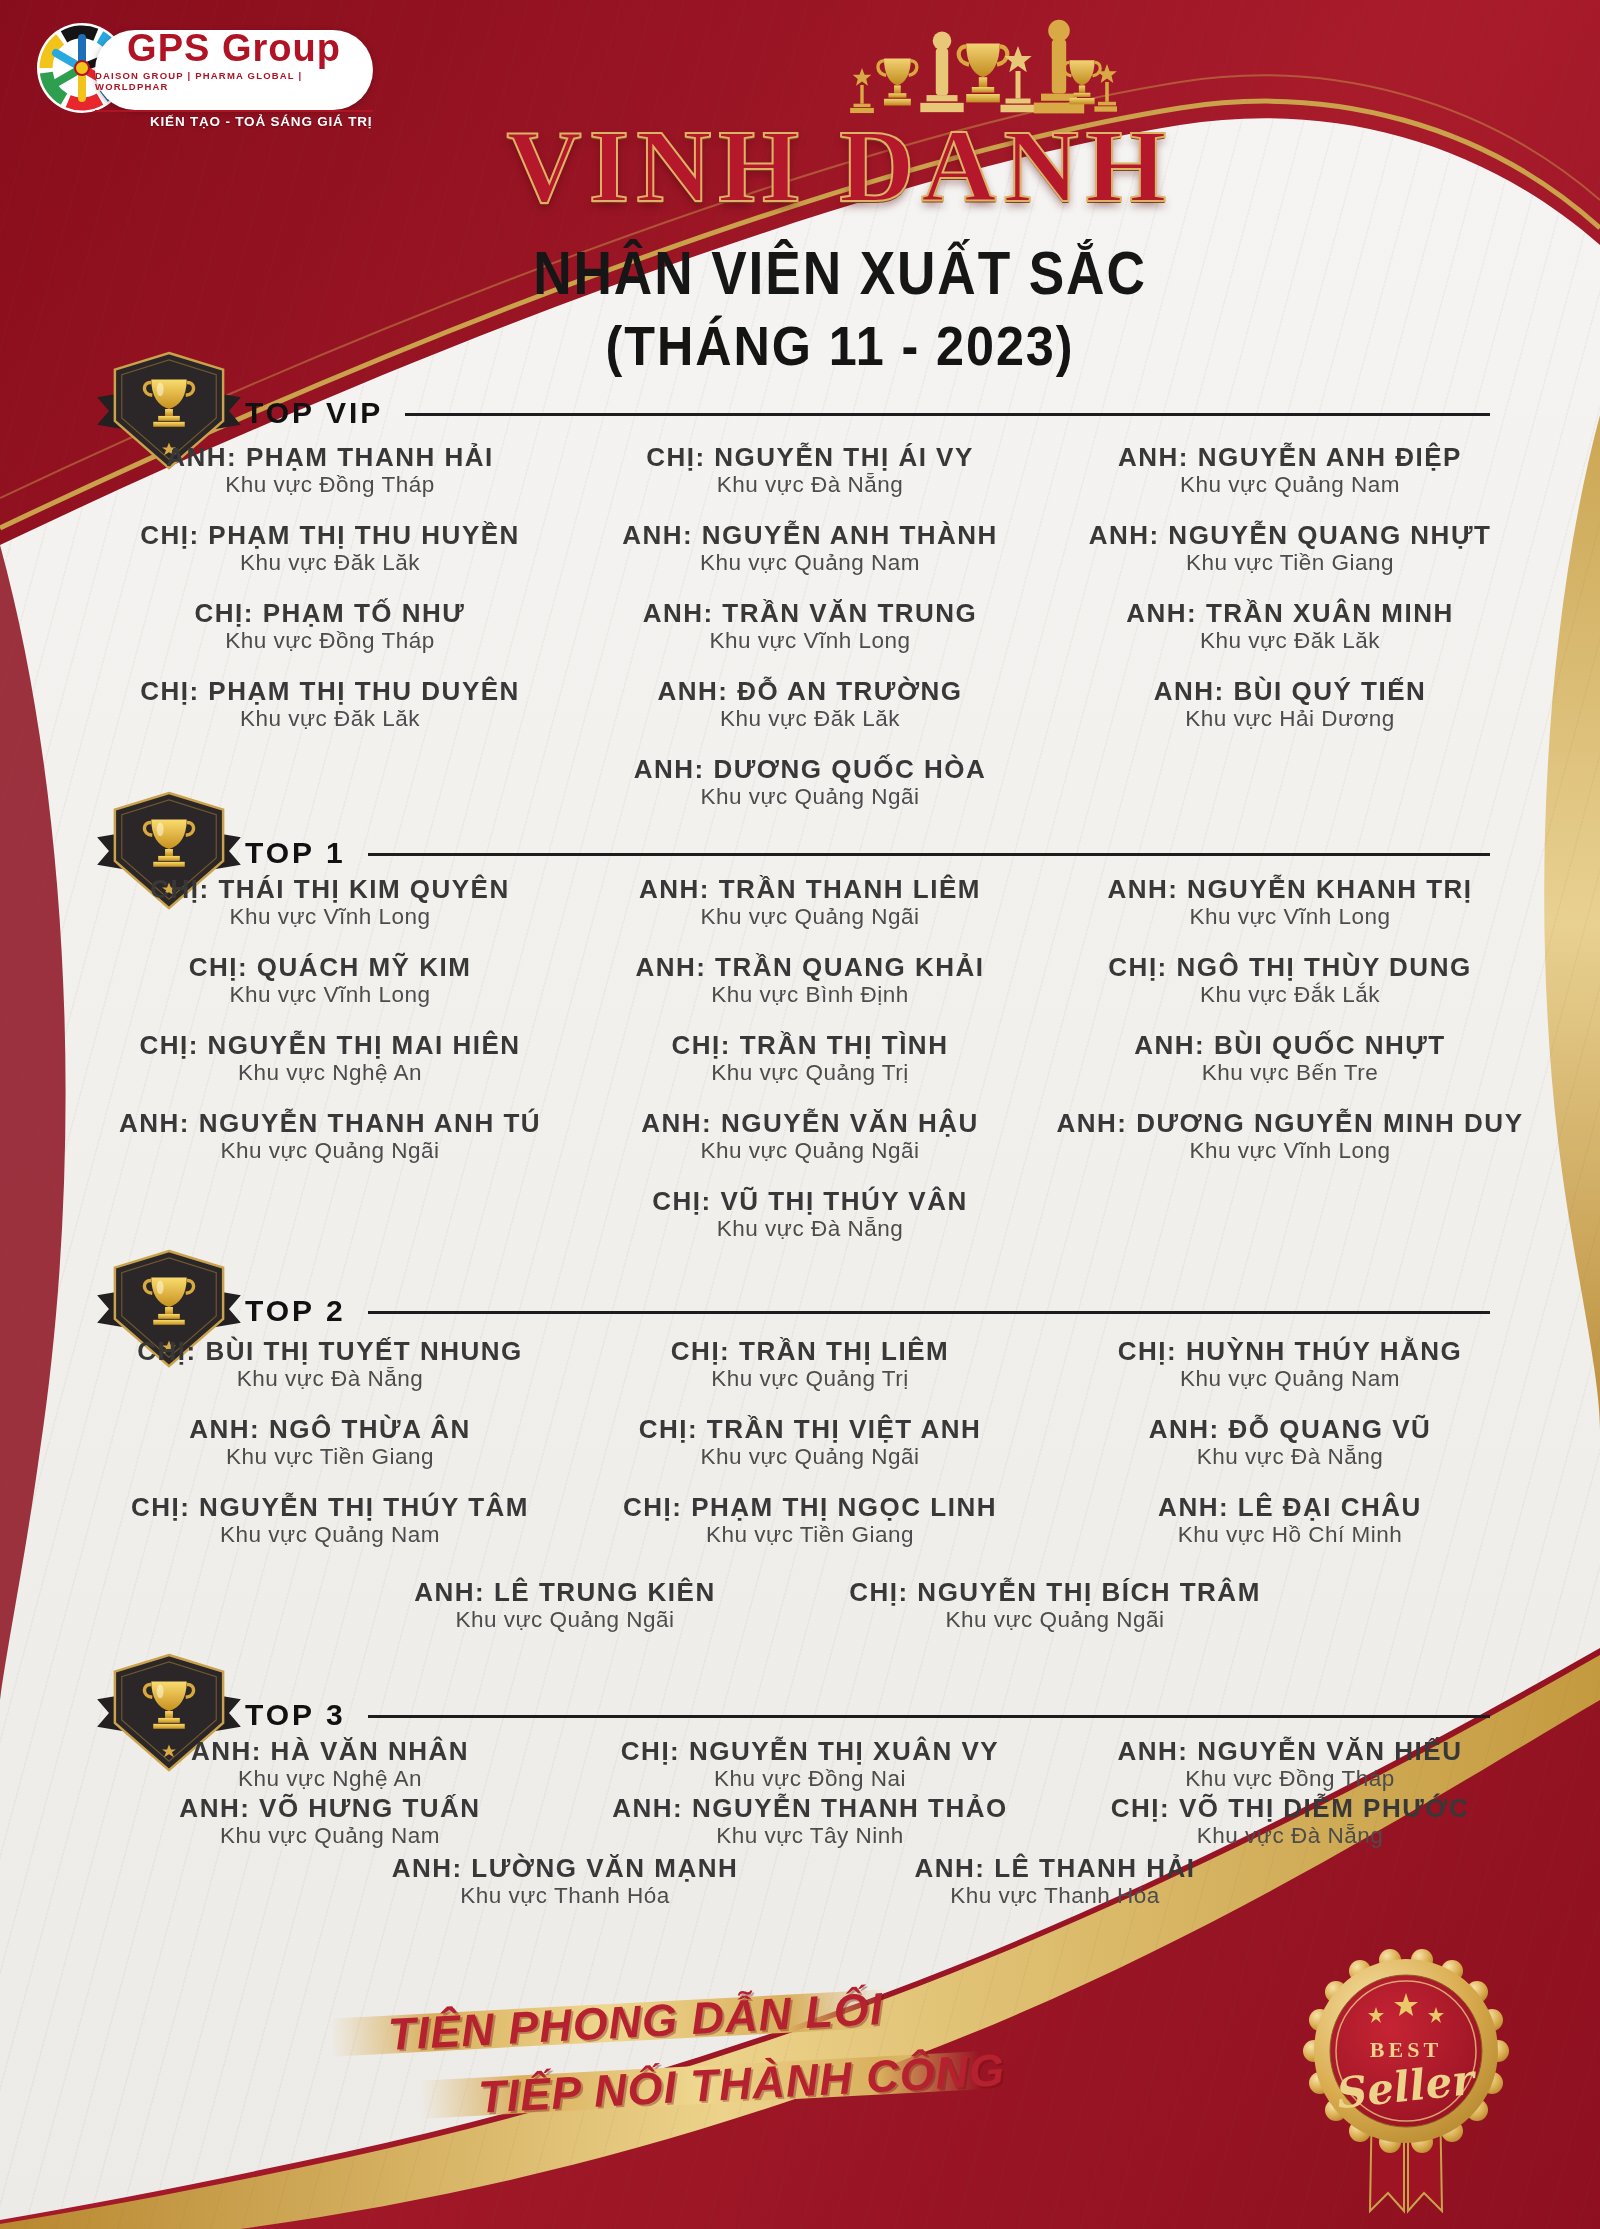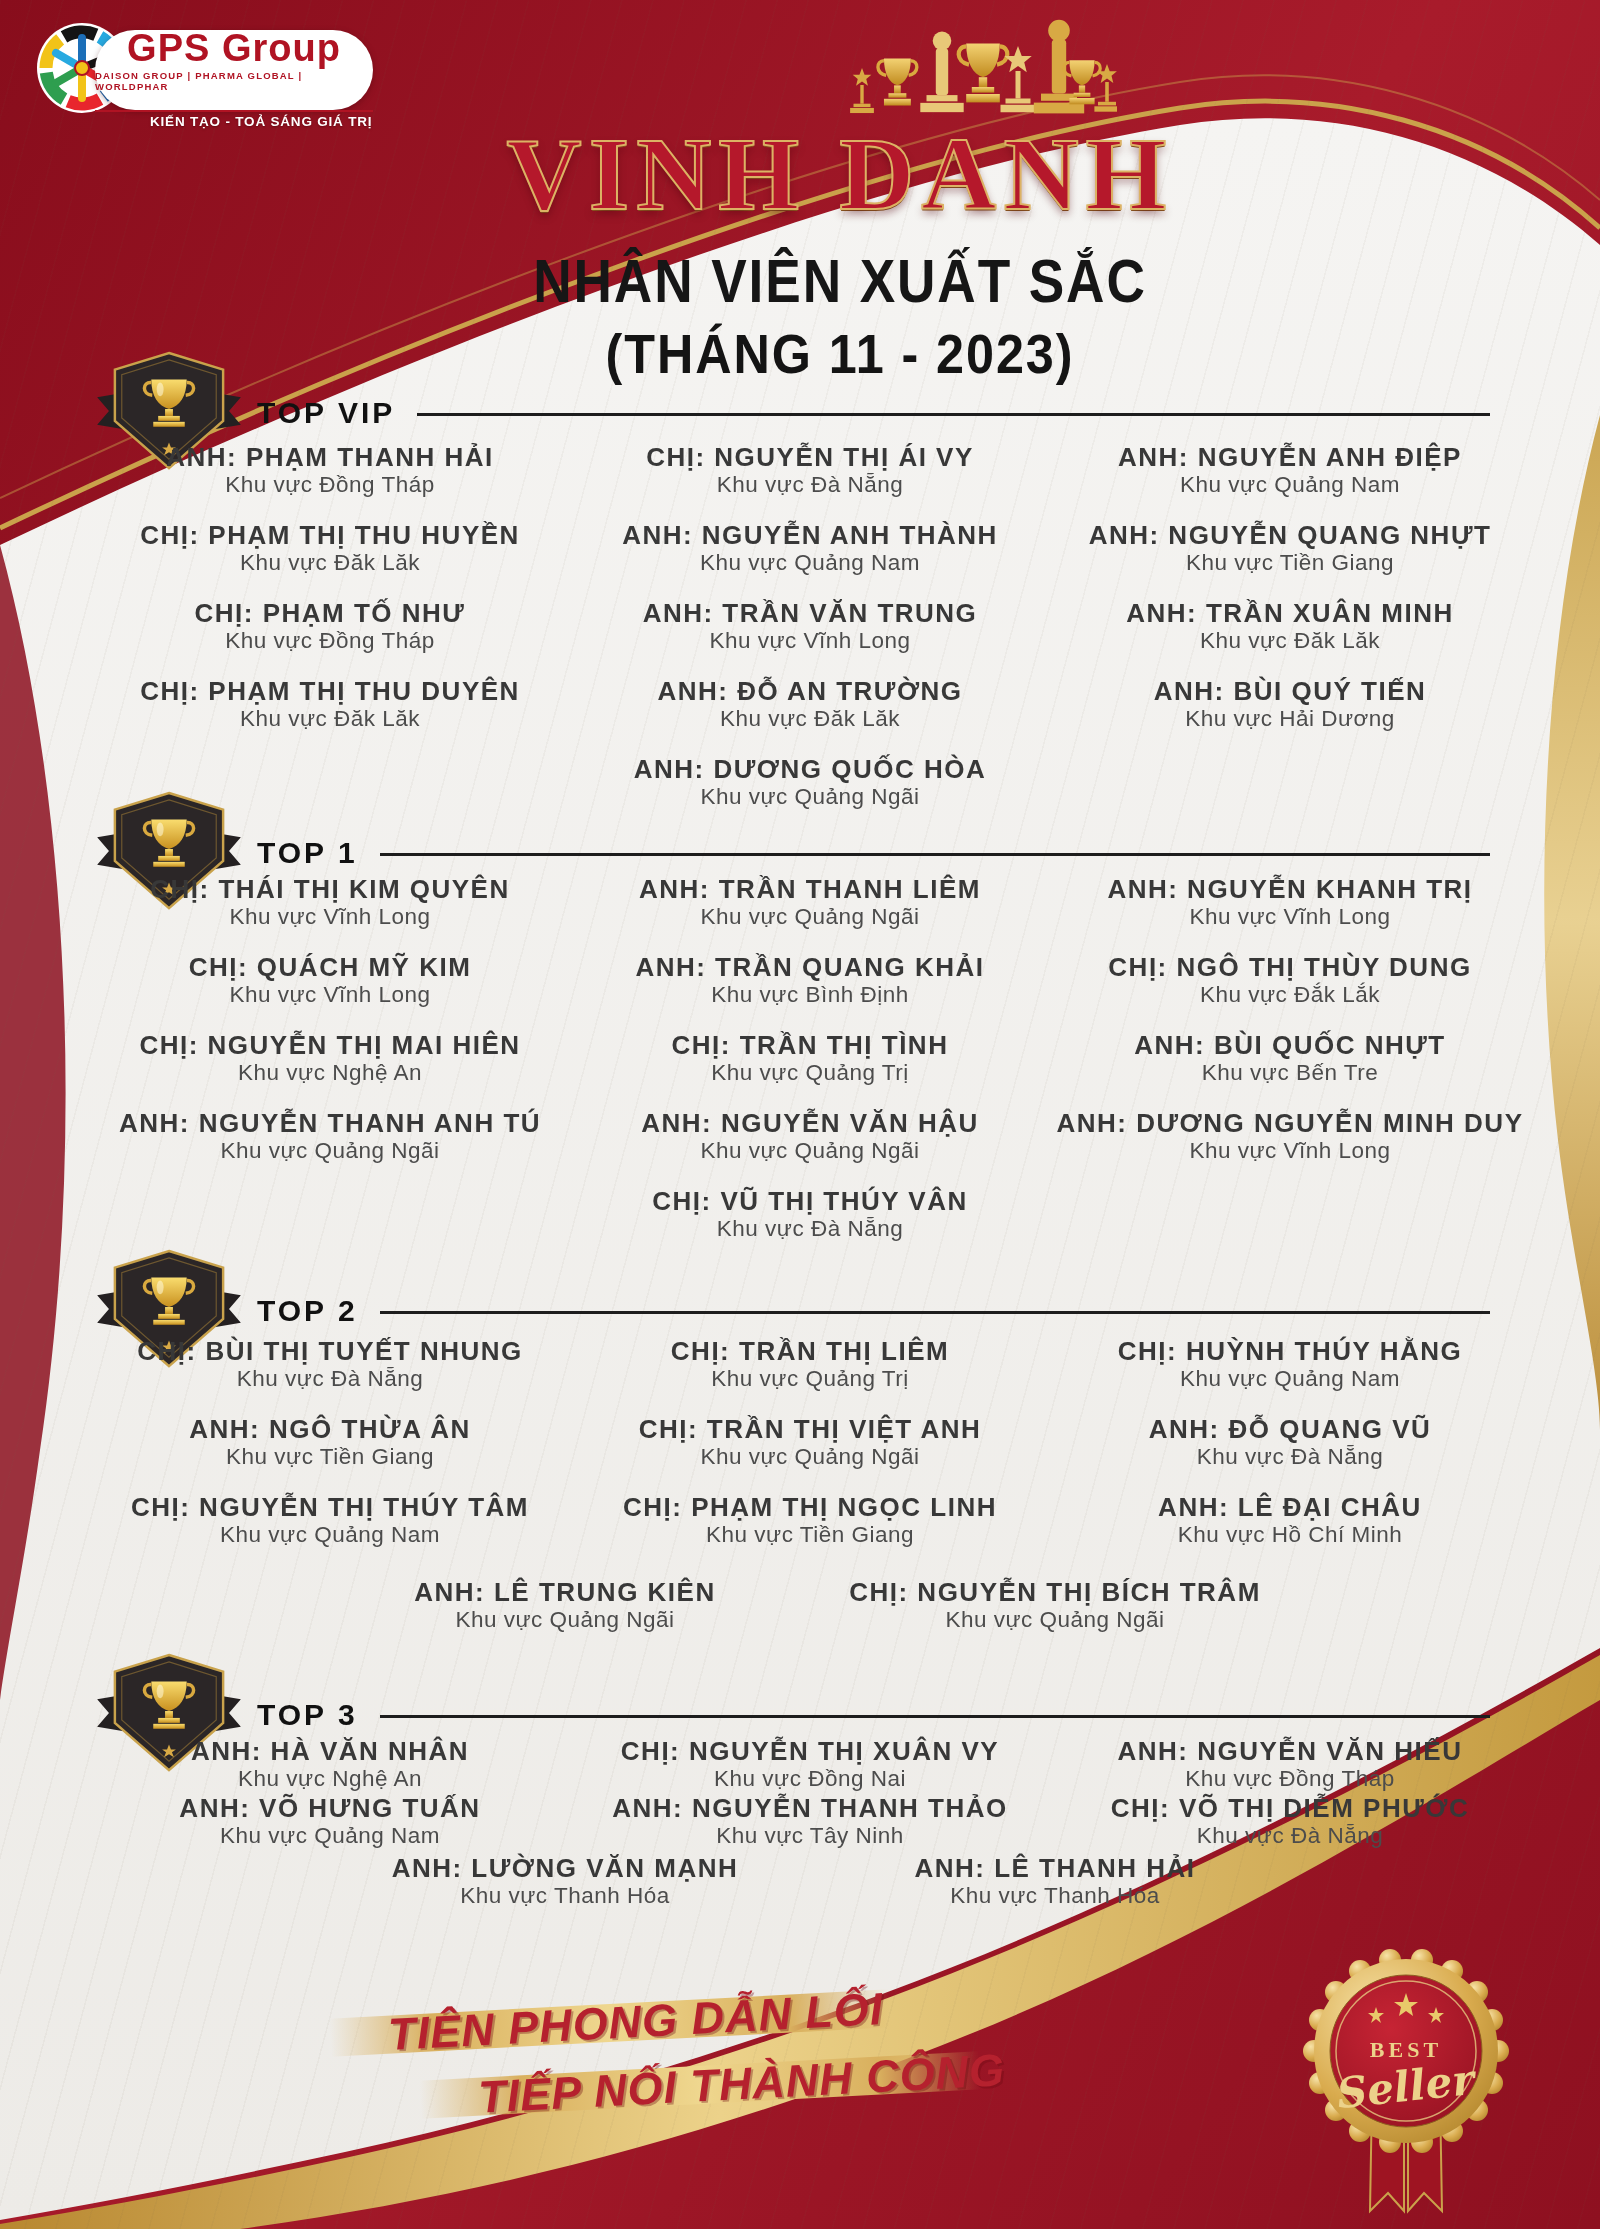--- a/index.html
+++ b/index.html
@@ -15,31 +15,31 @@
   .pill{position:absolute;left:95px;top:30px;width:278px;height:80px;background:#fff;border-radius:42px;
         display:flex;flex-direction:column;justify-content:center;align-items:center;box-shadow:0 2px 6px rgba(60,0,8,.35);}
   .brand{font-size:38px;font-weight:bold;color:#b01323;line-height:38px;letter-spacing:1px;}
   .subbrands{font-size:9.5px;font-weight:bold;color:#b01323;letter-spacing:1.2px;margin-top:3px;
              border-bottom:2px solid #b01323;padding-bottom:18px;}
   .tagline{position:absolute;left:150px;top:114px;width:260px;color:#fff;font-size:13.5px;font-weight:bold;
            letter-spacing:.8px;text-shadow:0 1px 2px rgba(60,0,8,.5);}
   .trophies{position:absolute;left:845px;top:16px;}
 
   
-  .titleblock{position:absolute;left:180px;width:1320px;top:122px;text-align:center;z-index:2;}
+  .titleblock{position:absolute;left:180px;width:1320px;top:114px;text-align:center;z-index:2;}
   h1.vinh{margin:0;font-family:"Liberation Serif",serif;font-weight:bold;font-size:104px;line-height:1;
           letter-spacing:7px;color:#b5182b;-webkit-text-stroke:2px #dcb264;
           text-shadow:0 5px 9px rgba(80,4,14,.45),0 2px 0 #8c5a20;}
   .subtitle{margin-top:22px;font-size:56px;font-weight:bold;color:#161616;letter-spacing:2px;transform:scale(.95,1.08);}
   .period{margin-top:10px;font-size:53px;font-weight:bold;color:#141414;letter-spacing:2px;transform:scale(.95,1.05);}
 
   
   .sec{position:absolute;left:0;right:0;z-index:2;}
   .badge{position:absolute;left:95px;top:0;}
-  .sec-head{position:absolute;left:0;right:0;top:48px;display:flex;align-items:center;padding-left:12px;}
+  .sec-head{position:absolute;left:0;right:0;top:48px;display:flex;align-items:center;}
   .sec-head h2{margin:0 0 0 245px;font-size:30px;font-weight:900;color:#111;letter-spacing:3px;line-height:30px;}
   .rule{flex:1;height:3px;background:#1d1d1d;margin:2px 110px 0 22px;}
   .cols{position:absolute;left:90px;right:70px;display:grid;grid-template-columns:1fr 1fr 1fr;}
   .col{display:flex;flex-direction:column;align-items:center;}
   .entry{height:57px;text-align:center;}
   .name{font-size:26px;font-weight:bold;color:#383838;letter-spacing:1.5px;line-height:30px;white-space:nowrap;}
   .region{font-size:22.5px;color:#4c4c4c;letter-spacing:.5px;line-height:26px;white-space:nowrap;}
   .centered{position:absolute;left:90px;right:70px;display:flex;justify-content:center;gap:30px;}
   .centered .entry{width:460px;}
   .gap21 .col{row-gap:21px;} .gap0 .col{row-gap:0;}

